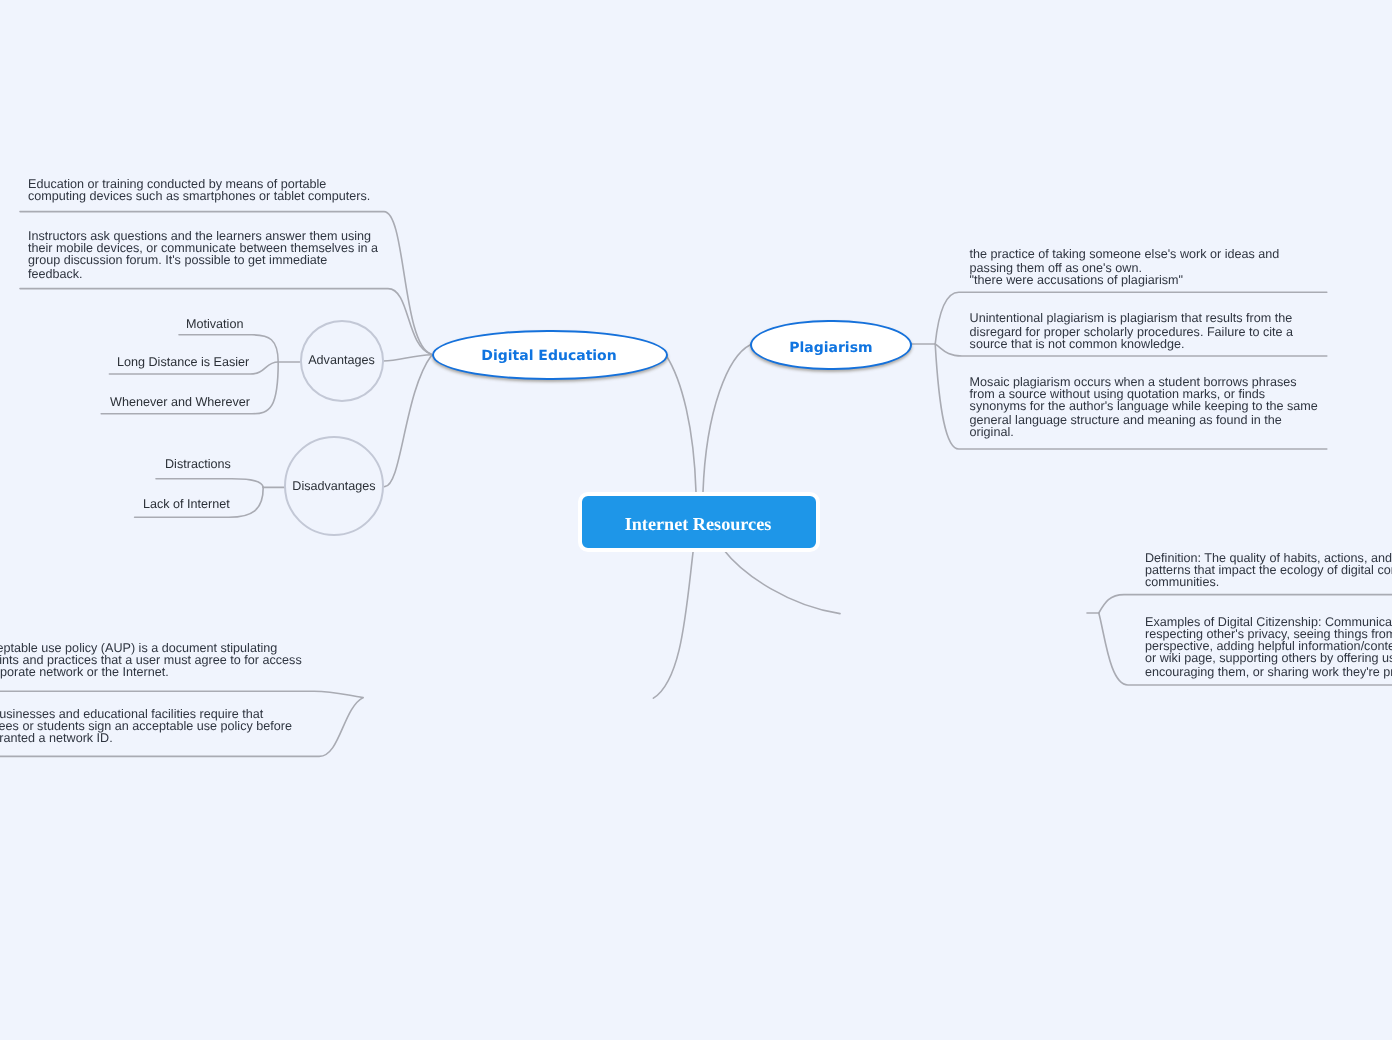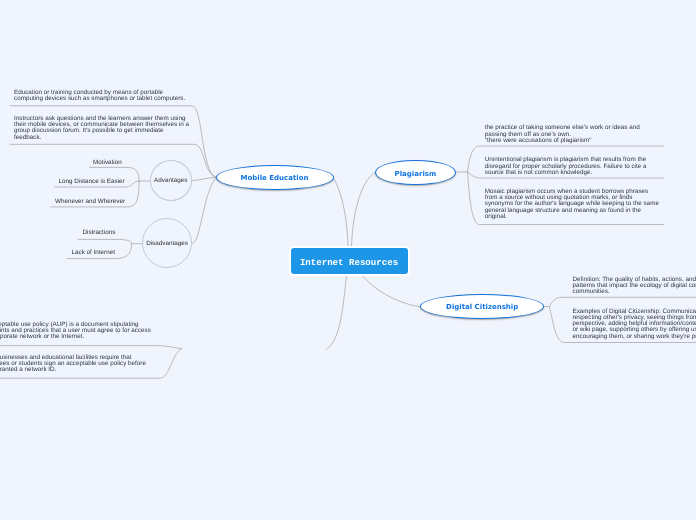--- a/index.html
+++ b/index.html
@@ -4,21 +4,21 @@
 <style>
   html,body{margin:0;padding:0;}
   body{width:696px;height:520px;background:#f0f4fd;overflow:hidden;
        font-family:"Liberation Sans", sans-serif;
        -webkit-font-smoothing:antialiased;text-rendering:geometricPrecision;}
   #stage{position:relative;width:696px;height:520px;overflow:hidden;}
   svg.links{position:absolute;left:0;top:0;width:696px;height:520px;}
   .node{position:absolute;display:flex;align-items:center;justify-content:center;text-align:center;box-sizing:border-box;}
   .topic,.root{padding-top:2.4px;}
   .root{background:#1e96e8;border:2px solid #ffffff;border-radius:5px;color:#fff;
-        font-family:Liberation Mono, monospace;font-weight:bold;font-size:9.1px;letter-spacing:0px;}
+        font-family:Liberation Serif, serif;font-weight:bold;font-size:9.1px;letter-spacing:0px;}
   .topic{background:#fff;border:1.5px solid #1571db;border-radius:50%;color:#0f74e0;box-shadow:0 1px 1.5px rgba(90,80,60,.45);
          font-family:"DejaVu Sans",sans-serif;font-weight:bold;font-size:7px;letter-spacing:0px;}
   .sub{border:0.8px solid #c3c8d6;border-radius:50%;color:#2b3037;font-size:6.3px;background:transparent;}
   .note{position:absolute;color:#2f3540;font-size:6.3px;line-height:6.2px;white-space:pre;}
   .leaf{position:absolute;color:#2b3037;font-size:6.3px;line-height:6.3px;white-space:nowrap;}
 </style>
 </head>
 <body>
 
 <div id="stage">
@@ -46,23 +46,22 @@
     <path d="M543.5,306.5 H549.4"></path>
     <path d="M696,297.3 H562 C555,297.3 552.5,301 549.4,306.5"></path>
     <path d="M696,342.5 H564 C555,342.5 552.5,318 549.4,306.5"></path>
     <path d="M-4,345.6 H157 C167,345.6 172,347.3 181.5,348.8"></path>
     <path d="M-4,378.2 H159.6 C170,378.2 171.5,354 181.5,348.8"></path>
   </g>
  </svg>
 
  <div class="node root" style="left:288.5px;top:246px;width:121px;height:30px;">Internet Resources</div>
 
- <div class="node topic" style="left:215.5px;top:164.5px;width:118px;height:25.5px;">Mobile Education</div>
+ <div class="node topic" style="left:215.5px;top:164.5px;width:118px;height:25.5px;">Digital Education</div>
  <div class="node topic" style="left:375.2px;top:159.5px;width:80.5px;height:25.7px;">Plagiarism</div>
- <div class="node topic" style="left:420.4px;top:293.5px;width:123.6px;height:25.3px;">Digital Citizenship</div>
 
  <div class="node sub" style="left:149.5px;top:160px;width:42.5px;height:41px;">Advantages</div>
  <div class="node sub" style="left:142px;top:218px;width:50px;height:50px;">Disadvantages</div>
 
  <div class="note" style="left:14px;top:90px;">Education or training conducted by means of portable
 computing devices such as smartphones or tablet computers.</div>
  <div class="note" style="left:14px;top:116px;">Instructors ask questions and the learners answer them using
 their mobile devices, or communicate between themselves in a
 group discussion forum. It's possible to get immediate
 feedback.</div>

